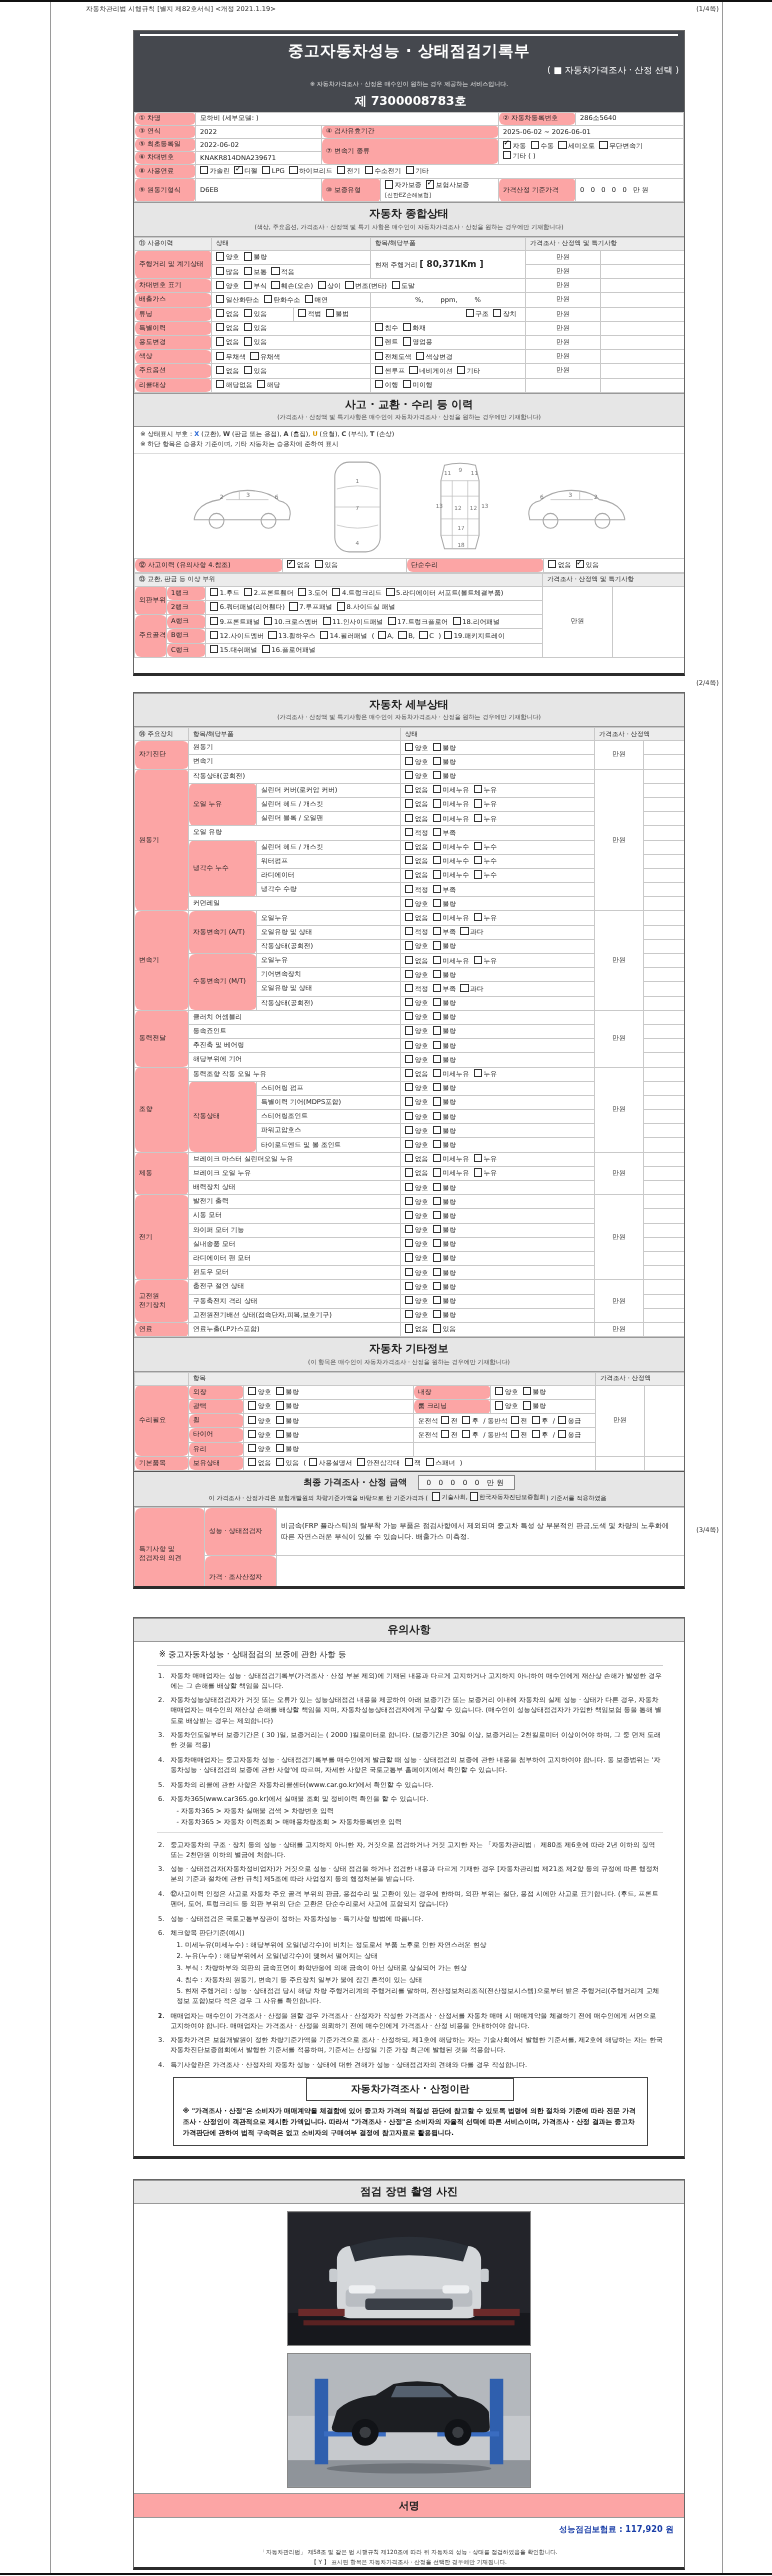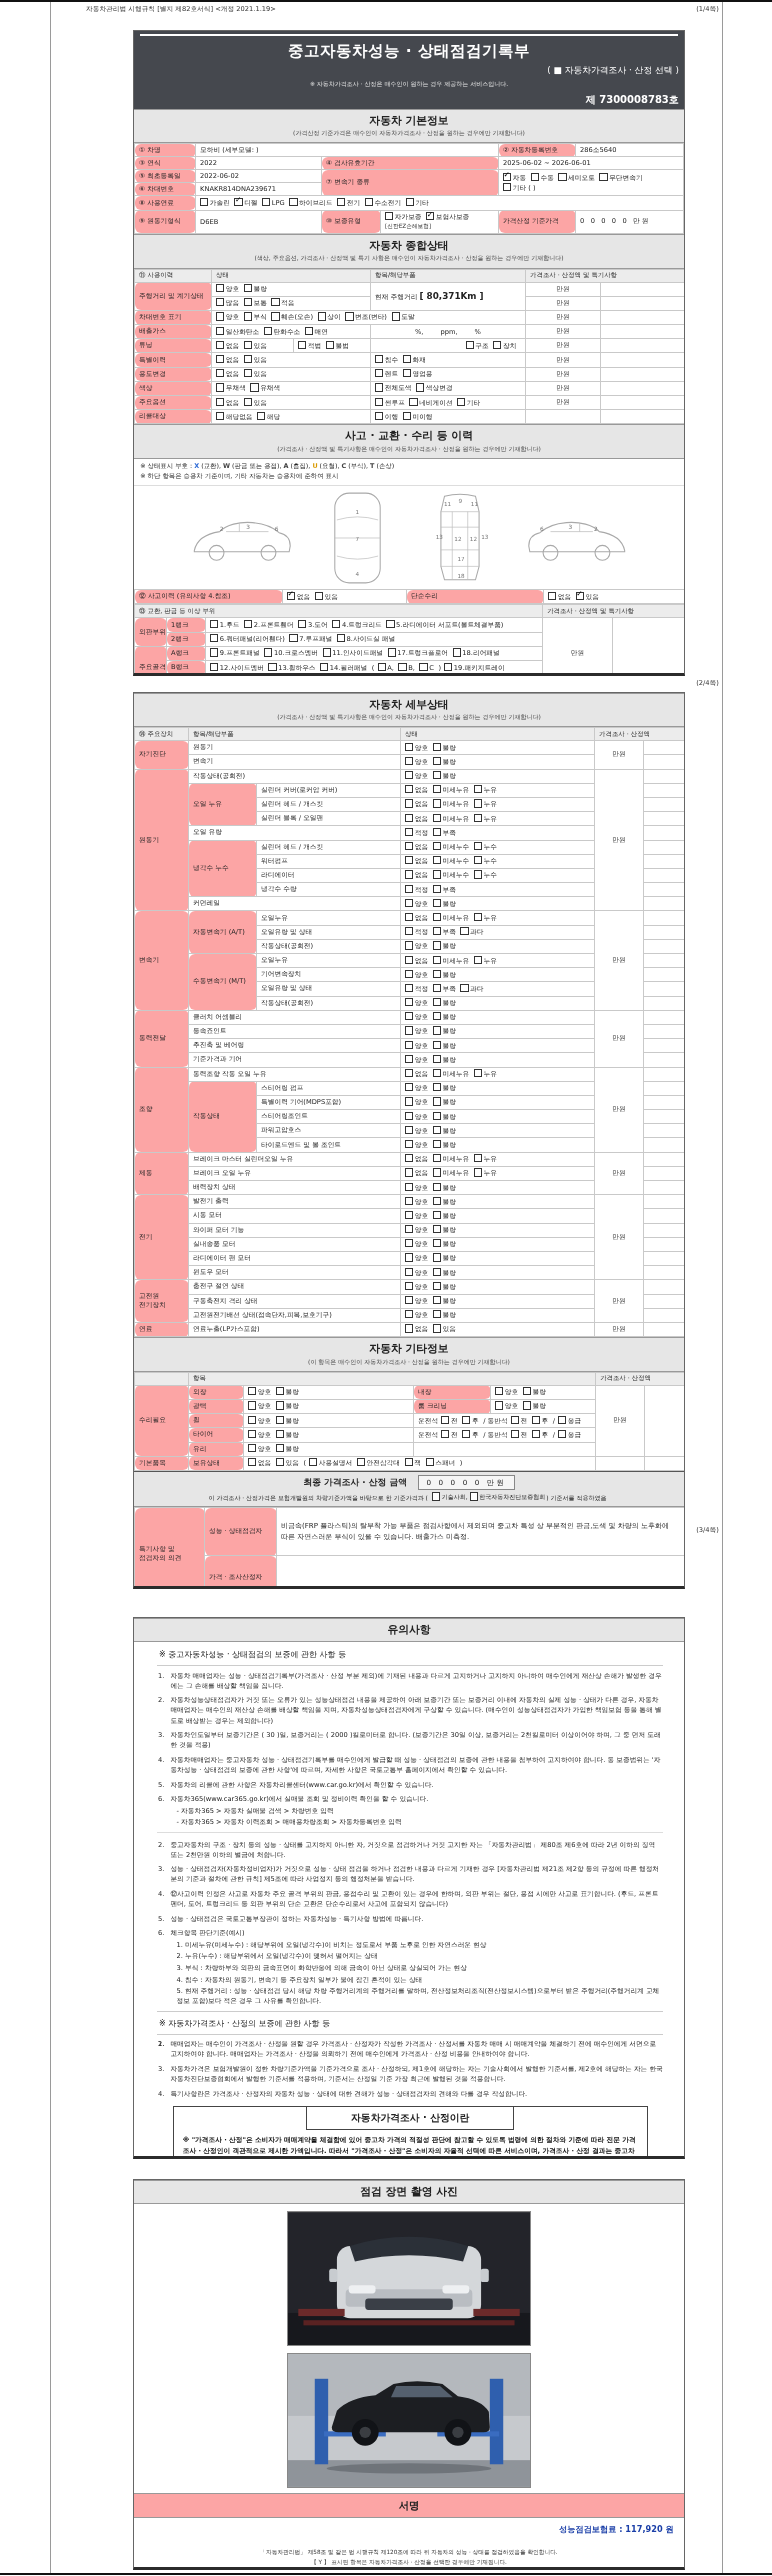--- a/index.html
+++ b/index.html
@@ -14,21 +14,21 @@
   .box1{top:28px;height:646px}
   .box2{top:690px;height:897px}
   .box3{top:1615px;height:542px}
   .box4{top:2177px;height:391px}
   
   .dark-head{background:#45484e;color:#fff;text-align:center;padding:2.6px 5.2px 2.1px;}
   .dark-head .rule{height:2.1px;background:#fff;margin:1px 1px 5.2px;}
   .dark-head .t1{font-size:15.5px;font-weight:bold;letter-spacing:0.5px;}
   .dark-head .t2{font-size:8.8px;margin-top:3.1px;text-align:right;}
   .dark-head .t3{font-size:6px;margin-top:2.1px;color:#e8e8e8;}
-  .dark-head .docno{text-align:right;font-size:10px;font-weight:bold;margin-top:4.1px;padding-left:3.1px;}
+  .dark-head .docno{text-align:center;font-size:12px;font-weight:bold;margin-top:4.1px;padding-left:3.1px;}
   
   .sec{background:#e6e6e6;text-align:center;padding:4.1px 3.1px;border-top:0.5px solid #999;border-bottom:0.5px solid #999;}
   .sec h2{margin:0;font-size:10.8px;font-weight:bold;color:#222;}
   .sec p{margin:1.5px 0 0;font-size:6px;color:#444;}
   table{border-collapse:collapse;width:100%;table-layout:fixed;}
   td{border:0.5px solid #c9c9c9;font-size:6.7px;padding:1.5px 4.1px;vertical-align:middle;word-break:keep-all;}
   td.lbl{background:#fca5a5;border-radius:6px;}
   tr.thead td{background:#ececec;font-size:6.4px;}
   .woncell{text-align:center;color:#333;}
   .extra{background:#fff;}
@@ -84,24 +84,20 @@
 
   <div class="docbox box1">
     <div class="dark-head">
       <div class="rule"></div>
       <div class="t1">중고자동차성능 · 상태점검기록부</div>
       <div class="t2">( ■ 자동차가격조사 · 산정 선택 )</div>
       <div class="t3">※ 자동차가격조사 · 산정은 매수인이 원하는 경우 제공하는 서비스입니다.</div>
       <div class="docno">제 7300008783호</div>
     </div>
 
-    <div class="sec">
-      <h2>자동차 기본정보</h2>
-      <p>(가격산정 기준가격은 매수인이 자동차가격조사 · 산정을 원하는 경우에만 기재합니다)</p>
-    </div>
     <table class="tbl">
       <colgroup>
           <col style="width:61px">
           <col style="width:126px">
           <col style="width:59px">
           <col style="width:118px">
           <col style="width:77px">
           <col style="width:108px">
         </colgroup>
       <tbody>
@@ -477,21 +473,21 @@
             <td colspan="2">등속죠인트</td>
             <td><span class="opt"><span class="cb"></span>양호</span><span class="opt"><span class="cb"></span>불량</span></td>
             <td class="extra"></td>
           </tr>
           <tr>
             <td colspan="2">추진축 및 베어링</td>
             <td><span class="opt"><span class="cb"></span>양호</span><span class="opt"><span class="cb"></span>불량</span></td>
             <td class="extra"></td>
           </tr>
           <tr>
-            <td colspan="2">기준가격과 기어</td>
+            <td colspan="2">해당부위에 기어</td>
             <td><span class="opt"><span class="cb"></span>양호</span><span class="opt"><span class="cb"></span>불량</span></td>
             <td class="extra"></td>
           </tr>
           <tr>
             <td class="lbl" rowspan="6">조향</td>
             <td colspan="2">동력조향 작동 오일 누유</td>
             <td><span class="opt"><span class="cb"></span>없음</span><span class="opt"><span class="cb"></span>미세누유</span><span class="opt"><span class="cb"></span>누유</span></td>
             <td class="woncell" rowspan="6">만원</td>
             <td class="extra"></td>
           </tr>
@@ -697,21 +693,20 @@
           <div class="nitem"><span class="nnum">5.</span><span class="ntxt">자동차의 리콜에 관한 사항은 자동차리콜센터(www.car.go.kr)에서 확인할 수 있습니다.</span></div>
           <div class="nitem"><span class="nnum">6.</span><span class="ntxt">자동차365(www.car365.go.kr)에서 실매물 조회 및 정비이력 확인을 할 수 있습니다.</span><div class="nsub">- 자동차365 &gt; 자동차 실매물 검색 &gt; 차량번호 입력</div><div class="nsub">- 자동차365 &gt; 자동차 이력조회 &gt; 매매용차량조회 &gt; 자동차등록번호 입력</div></div>
         </div>
       <div id="noticeB" style="border-top:0.5px solid #ddd;margin-top:4.1px;padding-top:2.1px;">
           <div class="nitem"><span class="nnum">2.</span><span class="ntxt">중고자동차의 구조 · 장치 등의 성능 · 상태를 고지하지 아니한 자, 거짓으로 점검하거나 거짓 고지한 자는 「자동차관리법」 제80조 제6호에 따라 2년 이하의 징역 또는 2천만원 이하의 벌금에 처합니다.</span></div>
           <div class="nitem"><span class="nnum">3.</span><span class="ntxt">성능 · 상태점검자(자동차정비업자)가 거짓으로 성능 · 상태 점검을 하거나 점검한 내용과 다르게 기재한 경우 [자동차관리법 제21조 제2항 등의 규정에 따른 행정처분의 기준과 절차에 관한 규칙] 제5조에 따라 사업정지 등의 행정처분을 받습니다.</span></div>
           <div class="nitem"><span class="nnum">4.</span><span class="ntxt">⑫사고이력 인정은 사고로 자동차 주요 골격 부위의 판금, 용접수리 및 교환이 있는 경우에 한하며, 외판 부위는 절단, 용접 시에만 사고로 표기합니다. (후드, 프론트펜더, 도어, 트렁크리드 등 외판 부위의 단순 교환은 단순수리로서 사고에 포함되지 않습니다)</span></div>
           <div class="nitem"><span class="nnum">5.</span><span class="ntxt">성능 · 상태점검은 국토교통부장관이 정하는 자동차성능 · 특기사항 방법에 따릅니다.</span></div>
           <div class="nitem"><span class="nnum">6.</span><span class="ntxt">체크항목 판단기준(예시)</span><div class="nsub">1. 미세누유(미세누수) : 해당부위에 오일(냉각수)이 비치는 정도로서 부품 노후로 인한 자연스러운 현상</div><div class="nsub">2. 누유(누수) : 해당부위에서 오일(냉각수)이 맺혀서 떨어지는 상태</div><div class="nsub">3. 부식 : 차량하부와 외판의 금속표면이 화학반응에 의해 금속이 아닌 상태로 상실되어 가는 현상</div><div class="nsub">4. 침수 : 자동차의 원동기, 변속기 등 주요장치 일부가 물에 잠긴 흔적이 있는 상태</div><div class="nsub">5. 현재 주행거리 : 성능 · 상태점검 당시 해당 차량 주행거리계의 주행거리를 말하며, 전산정보처리조직(전산정보시스템)으로부터 받은 주행거리(주행거리계 교체 정보 포함)보다 적은 경우 그 사유를 확인합니다.</div></div>
         </div>
-      <div class="nsubhead" style="border-top:0.5px solid #ccc;margin-top:5.2px;">※ 자동차가격조사 · 산정의 보증에 관한 사항 등</div>
       <div id="noticeC">
           <div class="nitem"><span class="nnum">1.</span></div>
           <div class="nitem"><span class="nnum">2.</span><span class="ntxt">매매업자는 매수인이 가격조사 · 산정을 원할 경우 가격조사 · 산정자가 작성한 가격조사 · 산정서를 자동차 매매 시 매매계약을 체결하기 전에 매수인에게 서면으로 고지하여야 합니다. 매매업자는 가격조사 · 산정을 의뢰하기 전에 매수인에게 가격조사 · 산정 비용을 안내하여야 합니다.</span></div>
           <div class="nitem"><span class="nnum">3.</span><span class="ntxt">자동차가격은 보험개발원이 정한 차량기준가액을 기준가격으로 조사 · 산정하되, 제1호에 해당하는 자는 기술사회에서 발행한 기준서를, 제2호에 해당하는 자는 한국자동차진단보증협회에서 발행한 기준서를 적용하며, 기준서는 산정일 기준 가장 최근에 발행된 것을 적용합니다.</span></div>
           <div class="nitem"><span class="nnum">4.</span><span class="ntxt">특기사항란은 가격조사 · 산정자의 자동차 성능 · 상태에 대한 견해가 성능 · 상태점검자의 견해와 다를 경우 작성합니다.</span></div>
         </div>
       <div class="nbox">
         <div class="nbt">자동차가격조사 · 산정이란</div>
         <div class="nbx">※ "가격조사 · 산정"은 소비자가 매매계약을 체결함에 있어 중고차 가격의 적절성 판단에 참고할 수 있도록 법령에 의한 절차와 기준에 따라 전문 가격조사 · 산정인이 객관적으로 제시한 가액입니다. 따라서 "가격조사 · 산정"은 소비자의 자율적 선택에 따른 서비스이며, 가격조사 · 산정 결과는 중고차 가격판단에 관하여 법적 구속력은 없고 소비자의 구매여부 결정에 참고자료로 활용됩니다.</div>
       </div>

